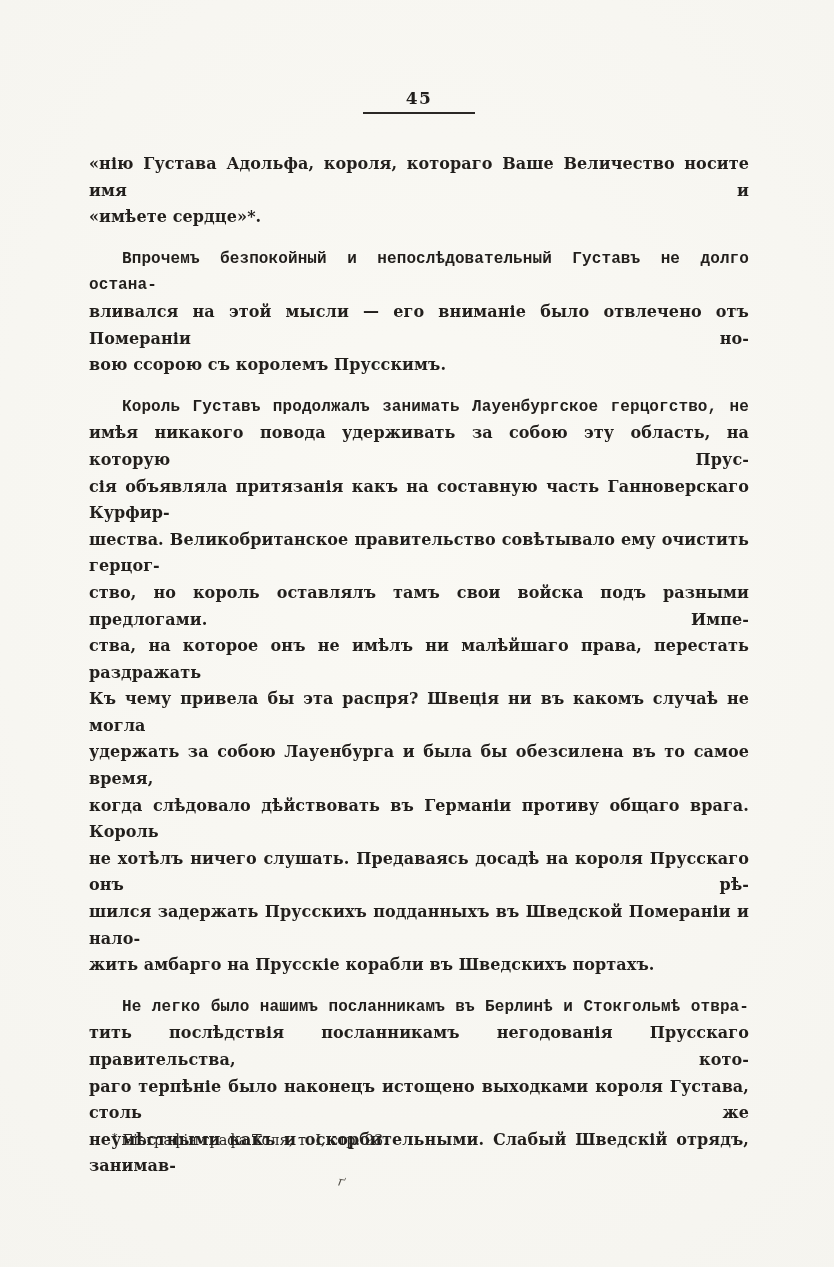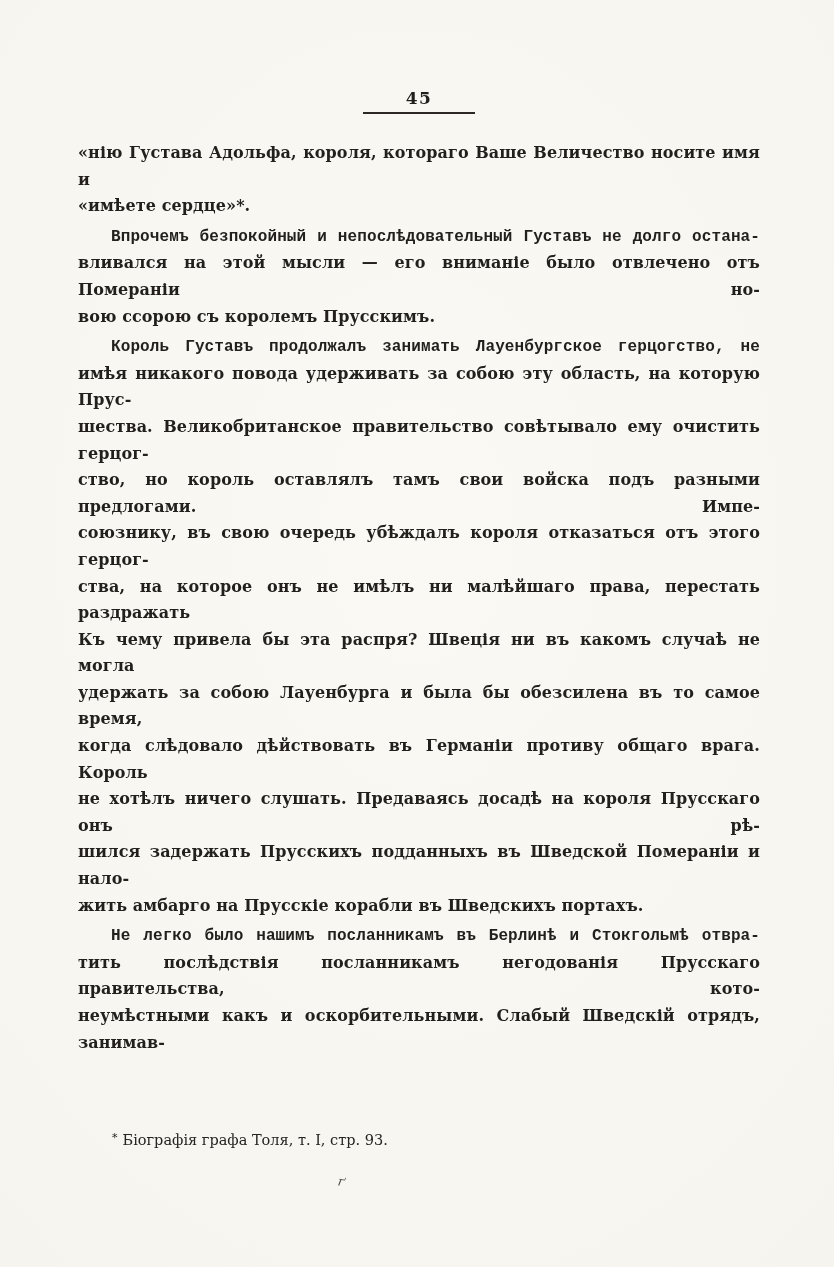--- a/index.html
+++ b/index.html
@@ -24,21 +24,21 @@
     font-size: 17px; font-weight: bold; letter-spacing: 1.5px;
   }
   .page-number-rule {
     width: 112px; height: 2px; background: #2b2825; margin: 4px auto 0;
   }
   .text-block {
     position: absolute; top: 136px; left: 74px; width: 690px;
     font-size: 16px; line-height: 26.6px; font-weight: bold;
     letter-spacing: 0.1px;
   }
-  .para { margin: 4px; }
+  .para { margin: 15px; }
   .line {
     text-align: justify;
     text-align-last: justify;
     overflow: hidden;
   }
   .line.last { text-align-last: left; }
   .para.indent .line:first-child { text-indent: 33px; font-family: Liberation Mono, monospace; }
   .footnote {
     position: absolute; left: 112px; top: 1131px;
     font-size: 14.5px; font-weight: normal; color: #262320;
@@ -69,34 +69,35 @@
         <div class="line last">«имѣете сердце»*.</div>
       </div>
     <div class="para indent">
         <div class="line">Впрочемъ безпокойный и непослѣдовательный Густавъ не долго остана-</div>
         <div class="line">вливался на этой мысли — его вниманіе было отвлечено отъ Помераніи но-</div>
         <div class="line last">вою ссорою съ королемъ Прусскимъ.</div>
       </div>
     <div class="para indent">
         <div class="line">Король Густавъ продолжалъ занимать Лауенбургское герцогство, не</div>
         <div class="line">имѣя никакого повода удерживать за собою эту область, на которую Прус-</div>
+        <div class="line">сія объявляла притязанія какъ на составную часть Ганноверскаго Курфир-</div>
         <div class="line">шества. Великобританское правительство совѣтывало ему очистить герцог-</div>
         <div class="line">ство, но король оставлялъ тамъ свои войска подъ разными предлогами. Импе-</div>
-        <div class="line">союзнику, въ свою очередь убѣждалъ короля отказаться отъ этого герцог-</div>
         <div class="line">ства, на которое онъ не имѣлъ ни малѣйшаго права, перестать раздражать</div>
         <div class="line">Къ чему привела бы эта распря? Швеція ни въ какомъ случаѣ не могла</div>
         <div class="line">удержать за собою Лауенбурга и была бы обезсилена въ то самое время,</div>
         <div class="line">когда слѣдовало дѣйствовать въ Германіи противу общаго врага. Король</div>
         <div class="line">не хотѣлъ ничего слушать. Предаваясь досадѣ на короля Прусскаго онъ рѣ-</div>
         <div class="line">шился задержать Прусскихъ подданныхъ въ Шведской Помераніи и нало-</div>
         <div class="line last">жить амбарго на Прусскіе корабли въ Шведскихъ портахъ.</div>
       </div>
     <div class="para indent continues">
         <div class="line">Не легко было нашимъ посланникамъ въ Берлинѣ и Стокгольмѣ отвра-</div>
         <div class="line">тить послѣдствія посланникамъ негодованія Прусскаго правительства, кото-</div>
+        <div class="line">раго терпѣніе было наконецъ истощено выходками короля Густава, столь же</div>
         <div class="line">неумѣстными какъ и оскорбительными. Слабый Шведскій отрядъ, занимав-</div>
       </div>
   </div>
 
   <div class="footnote">
     <span class="footnote-marker">*</span><span>Біографія графа Толя, т. I, стр. 93.</span>
   </div>
 
   <div class="artifact">ґ</div>
 

